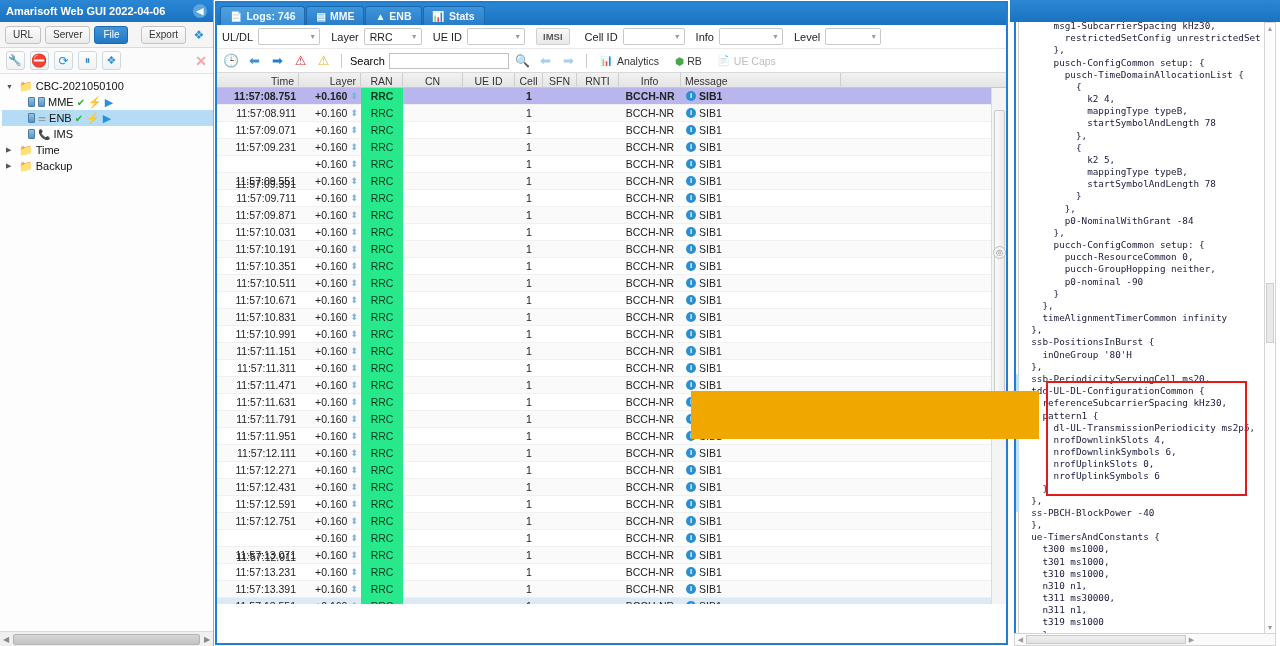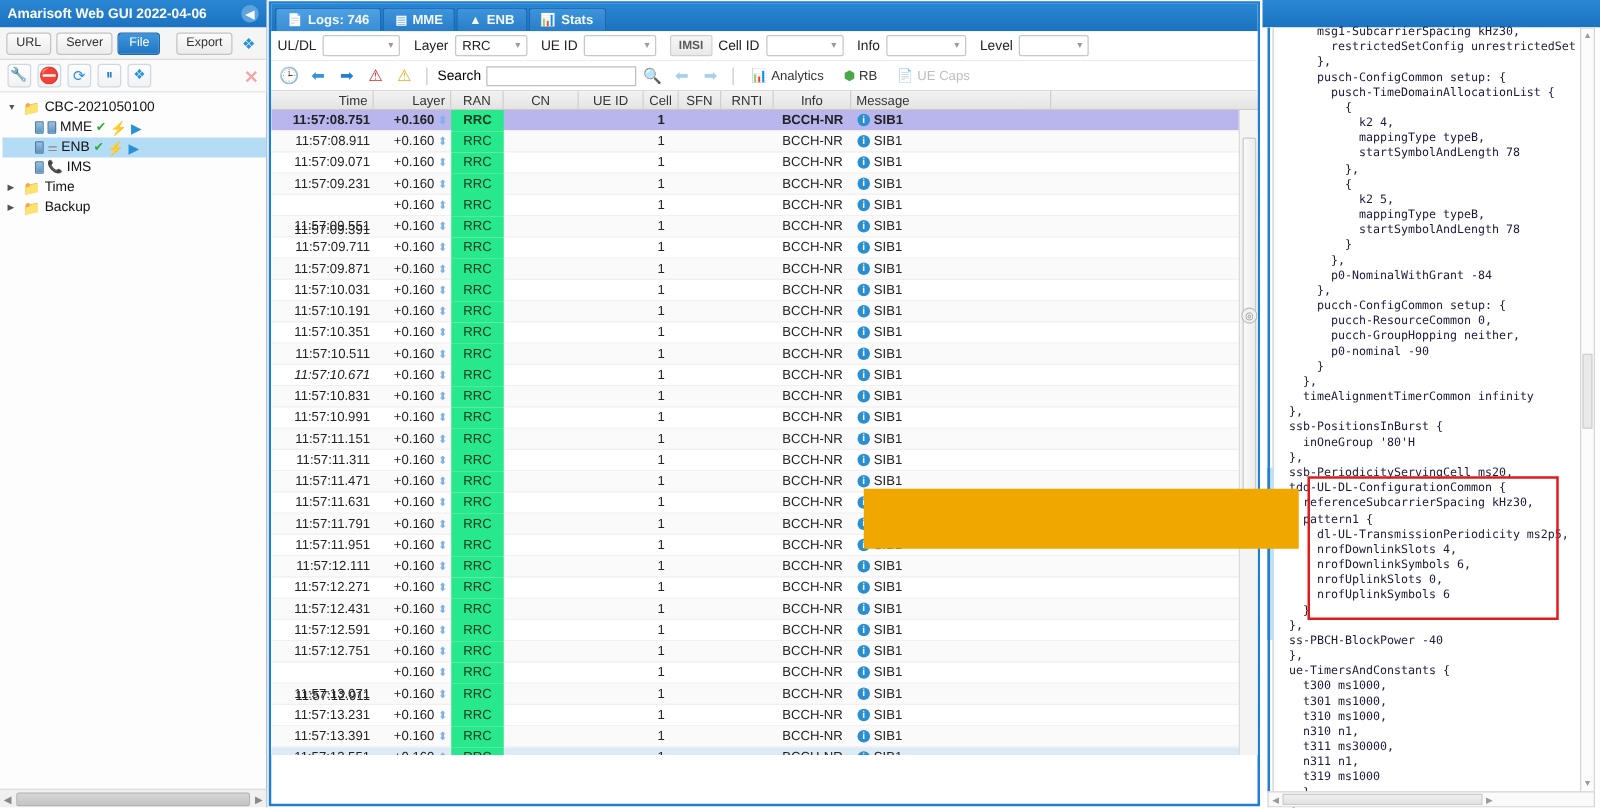--- a/index.html
+++ b/index.html
@@ -341,21 +341,21 @@
         <div class="sel-box" style="width:58px">
           <span class="cv">RRC</span>
           <span class="caret">▼</span>
         </div>
         <span class="lab" style="margin-left:6px">UE ID</span>
         <div class="sel-box" style="width:58px">
           <span class="cv"></span>
           <span class="caret">▼</span>
         </div>
         <div class="imsi-btn" style="margin-left:6px">IMSI</div>
-        <span class="lab" style="margin-left:0">Cell ID</span>
+        <span class="lab" style="margin-left:10px">Cell ID</span>
         <div class="sel-box" style="width:62px">
           <span class="cv"></span>
           <span class="caret">▼</span>
         </div>
         <span class="lab" style="margin-left:6px">Info</span>
         <div class="sel-box" style="width:64px">
           <span class="cv"></span>
           <span class="caret">▼</span>
         </div>
         <span class="lab" style="margin-left:6px">Level</span>
@@ -618,21 +618,21 @@
               <div class="td c" style="width: 28px;">1</div>
               <div class="td c" style="width: 34px;"></div>
               <div class="td c" style="width: 42px;"></div>
               <div class="td c" style="width: 62px;">BCCH-NR</div>
               <div class="td l" style="width: 160px;">
                 <span class="info-dot">i</span>
                 <span>SIB1</span>
               </div>
             </div>
             <div class="tr">
-              <div class="td r" style="width: 82px; font-style: italic;">11:57:10.671</div>
+              <div class="td r" style="width: 82px;">11:57:10.671</div>
               <div class="td r" style="width: 62px;">
                 <span>+0.160</span>
                 <span class="dl-arrow">⬍</span>
               </div>
               <div class="td c ran-cell" style="width: 42px;">RRC</div>
               <div class="td c" style="width: 60px;"></div>
               <div class="td c" style="width: 52px;"></div>
               <div class="td c" style="width: 28px;">1</div>
               <div class="td c" style="width: 34px;"></div>
               <div class="td c" style="width: 42px;"></div>

